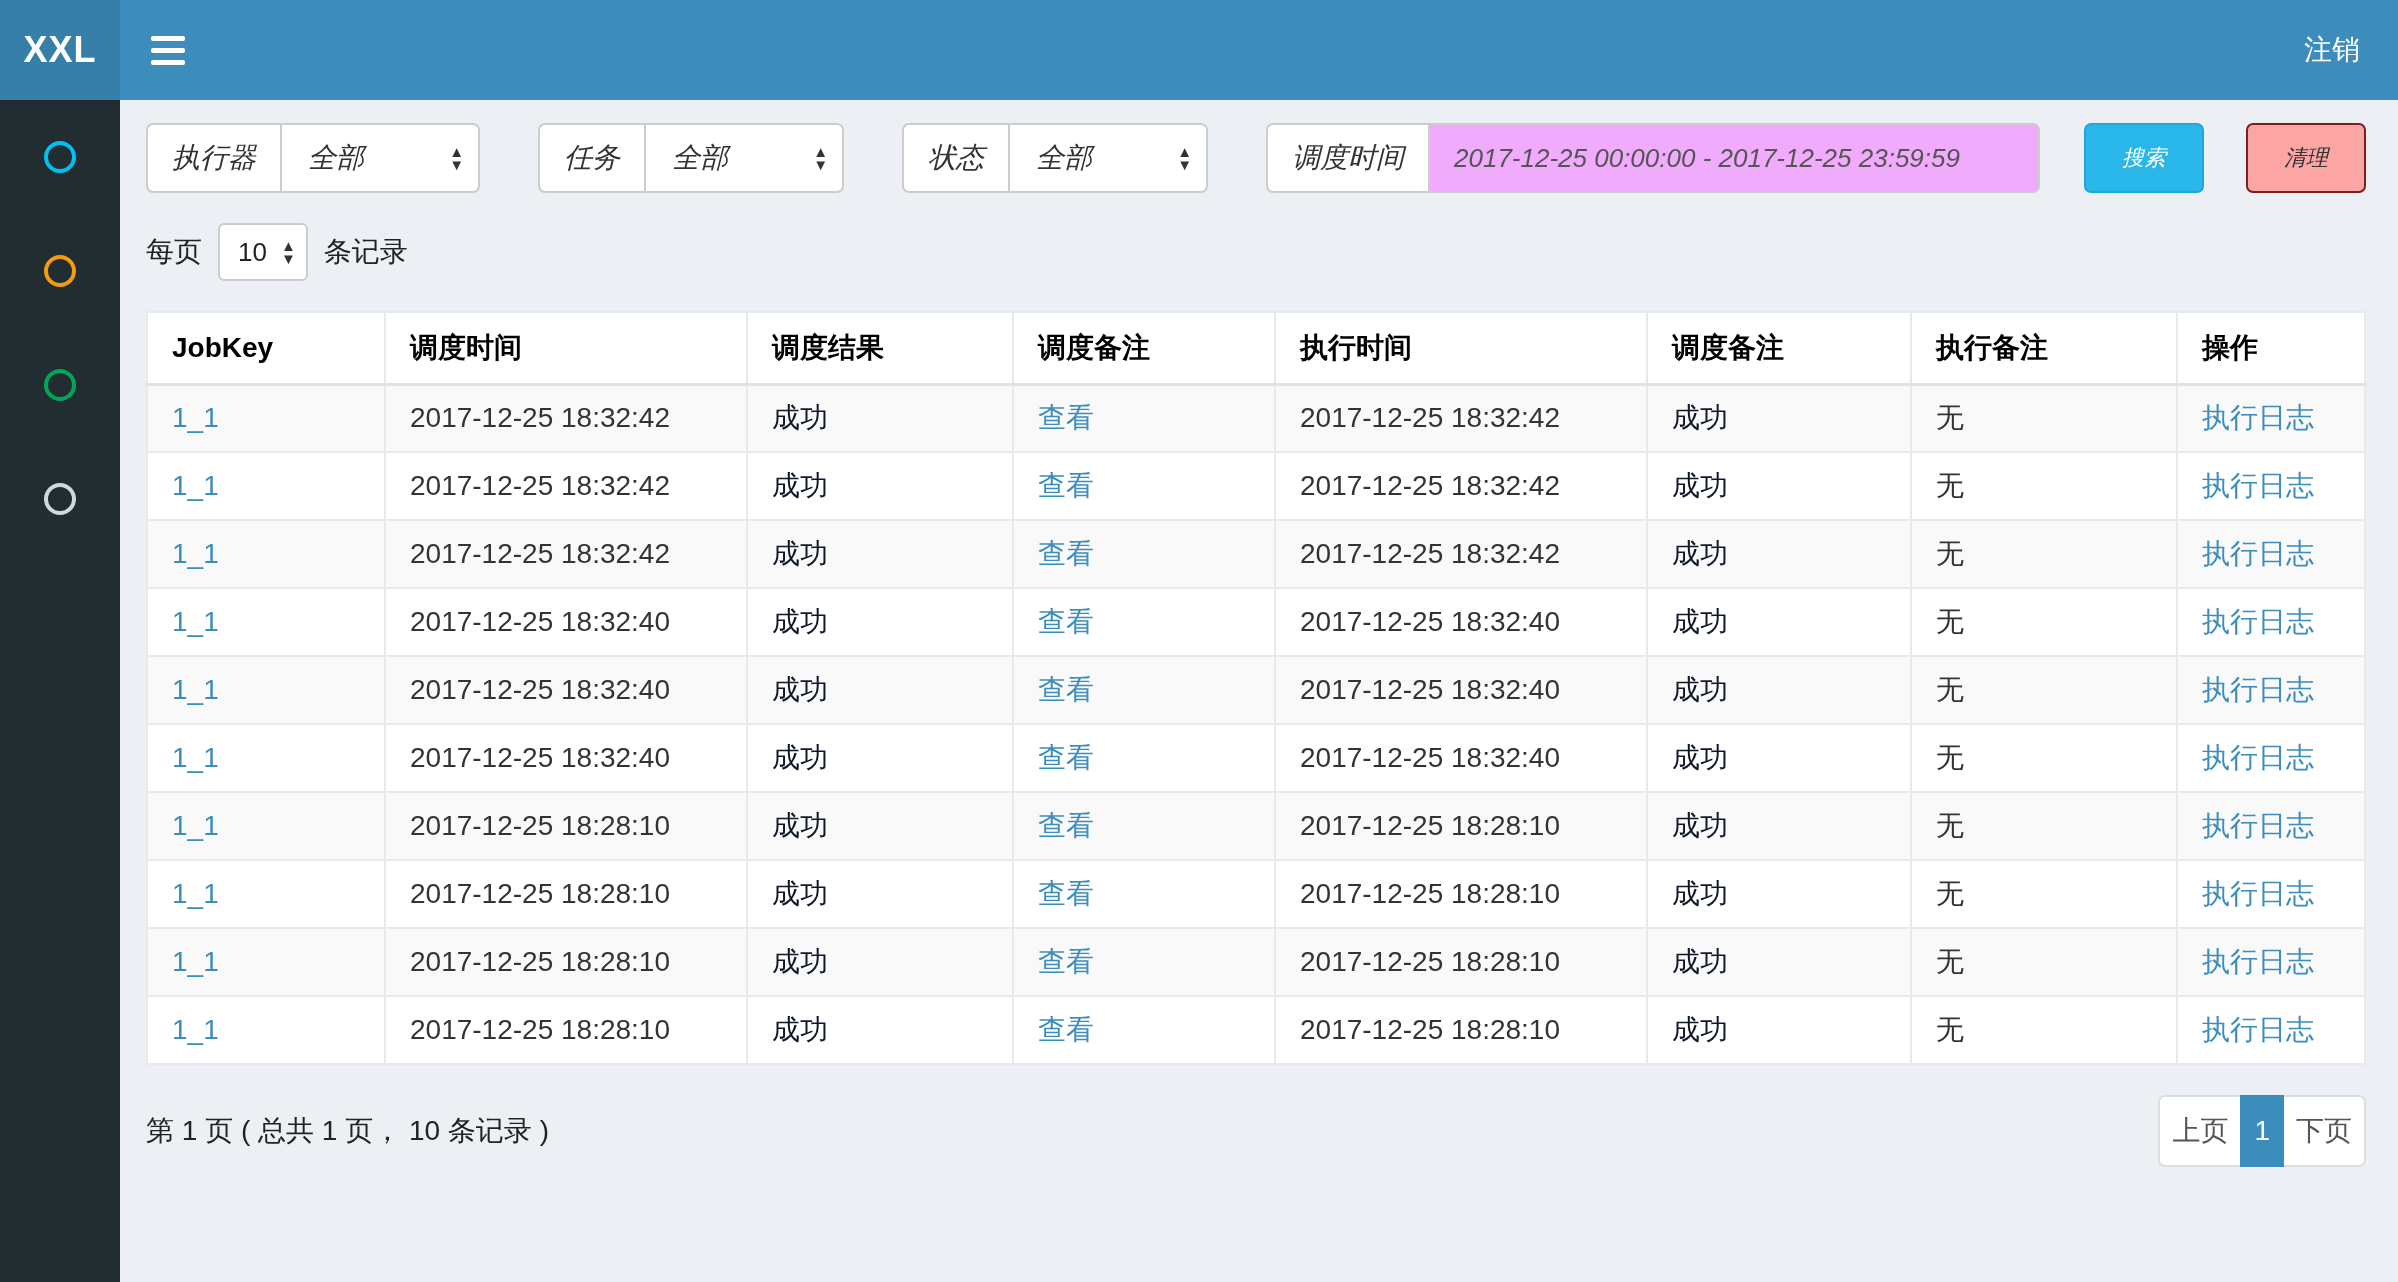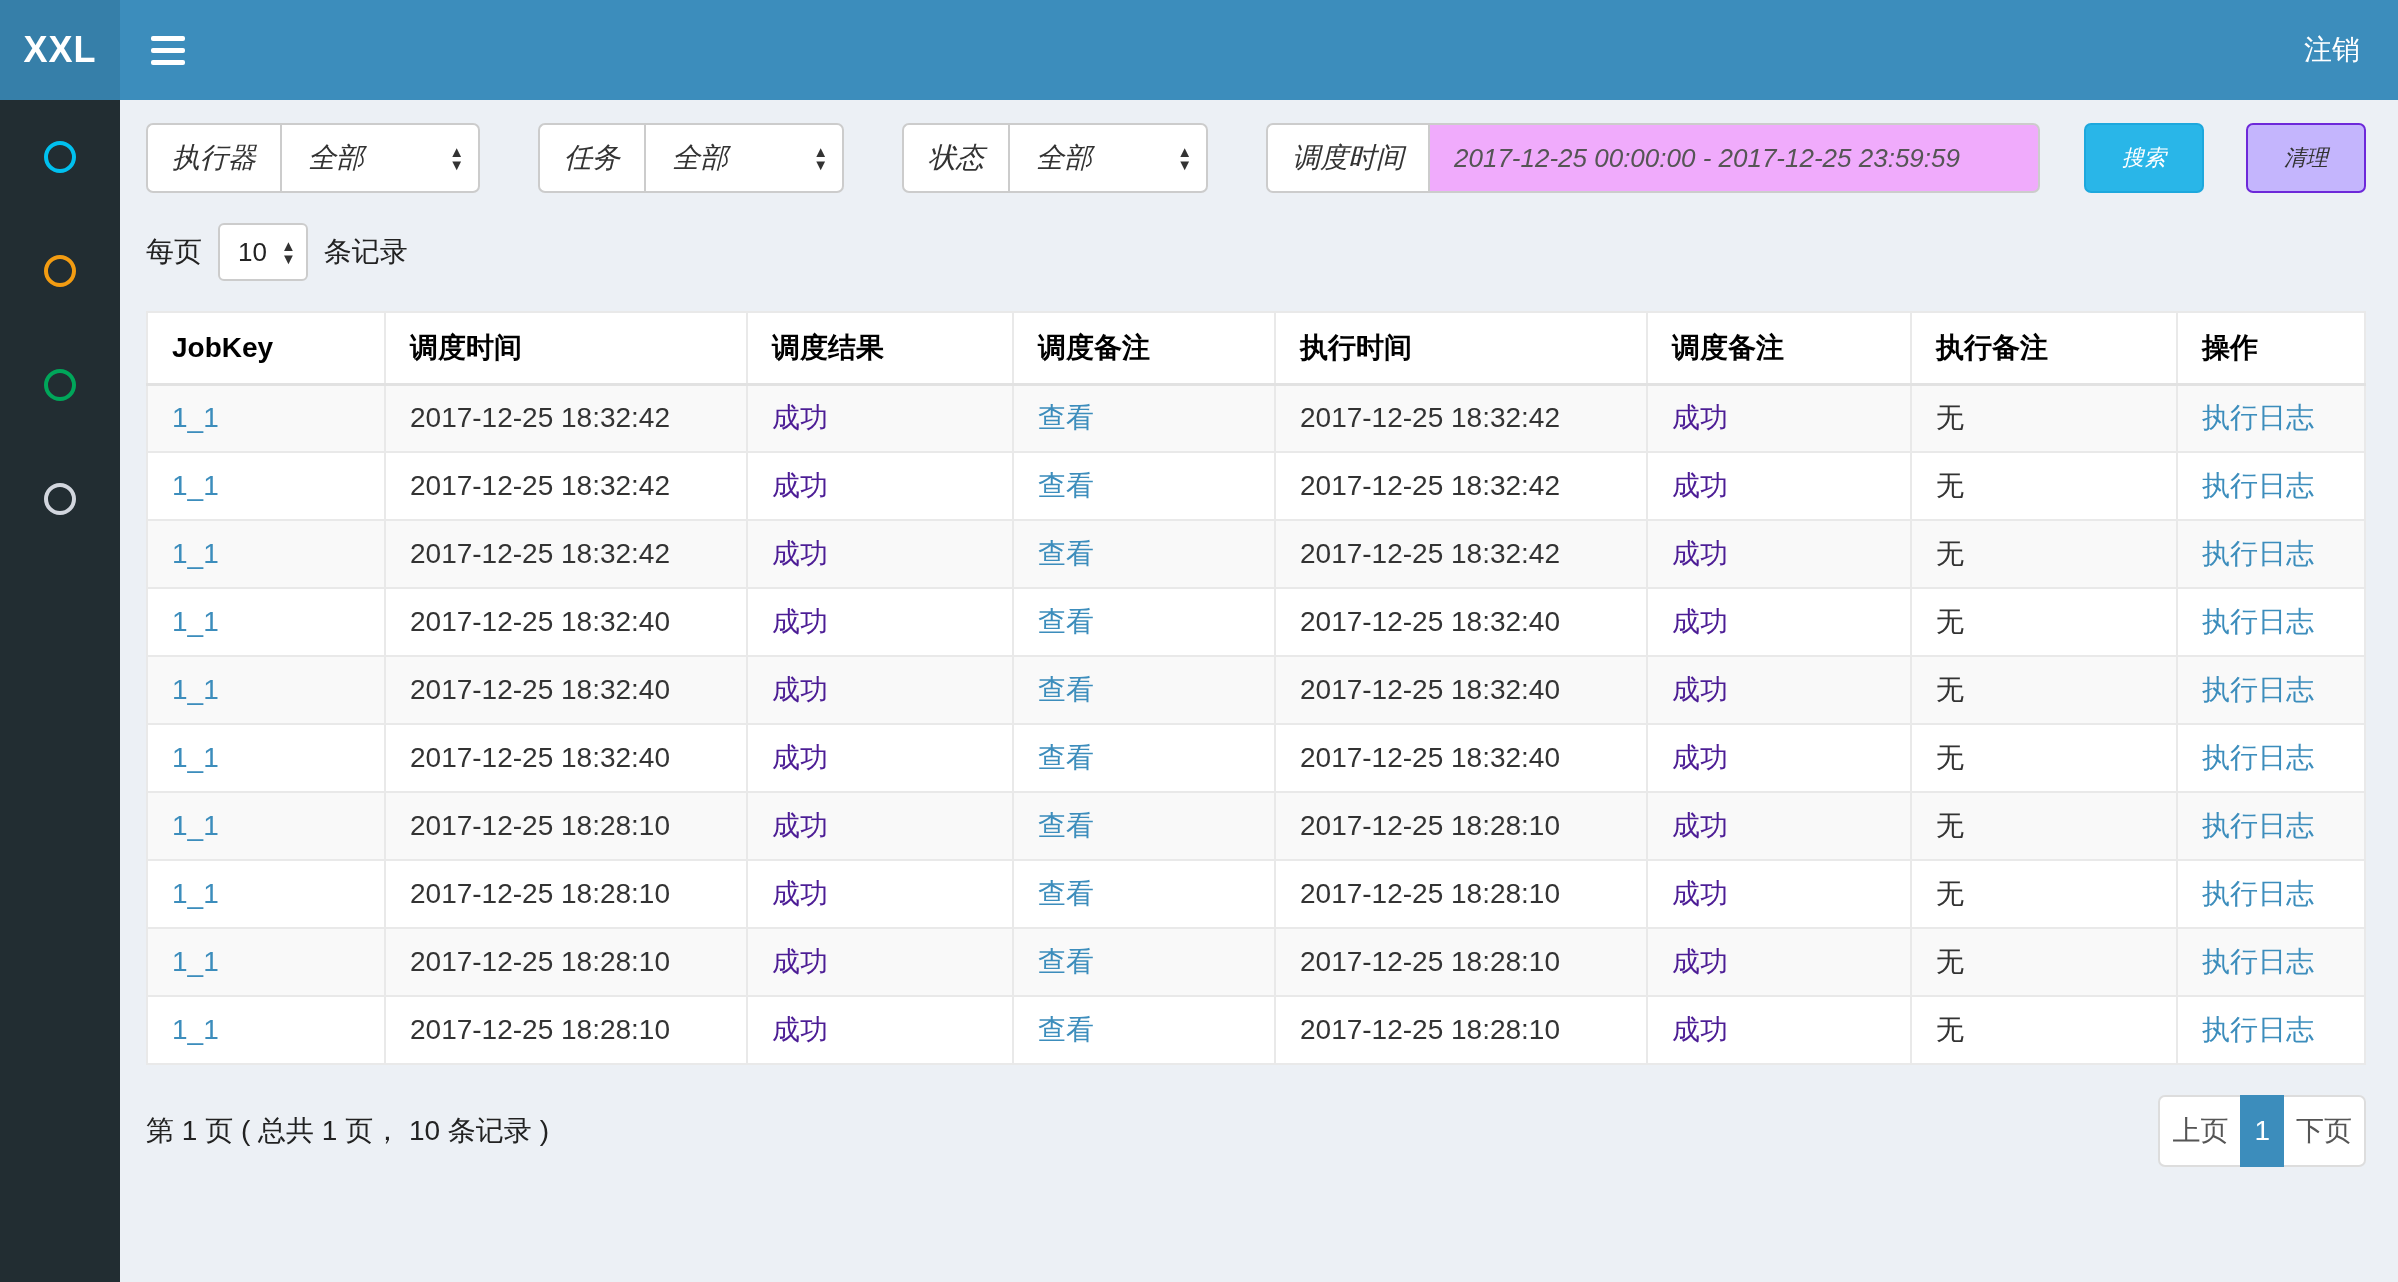--- a/index.html
+++ b/index.html
@@ -34,41 +34,41 @@
            display:flex; align-items:center; font-size:28px; color:#333; border-radius:7px 0 0 7px; white-space:nowrap; }
   .select-box { border:2px solid #ccc; background:#fff; height:70px; display:flex; align-items:center;
                 justify-content:space-between; padding:0 14px 0 26px; font-size:28px; min-width:200px;
                 border-radius:0 7px 7px 0; cursor:pointer; color:#333; }
   .arrows { display:flex; flex-direction:column; line-height:0.9; font-size:15px; color:#333; margin-left:26px; }
   .date-input { background:#f0abfc; border:2px solid #ccc; height:70px; width:612px; font-size:26px; color:#555;
                 padding:0 24px; display:flex; align-items:center; border-radius:0 7px 7px 0; white-space:nowrap; }
   .filter-actions { margin-left:auto; display:flex; }
   .btn { height:70px; padding:8px 36px; font-size:22px; border-radius:7px; display:flex; align-items:center; cursor:pointer; }
   .btn-search { background:#29b6e8; border:2px solid #1da8dd; color:#fff; }
-  .btn-clear { background:#c4b5fd; border:2px solid #6d28d9; color:#333; margin-left:42px; }
+  .btn-clear { background:#fca5a5; border:2px solid #7f1d1d; color:#333; margin-left:42px; }
   
   .page-size-row { display:flex; align-items:center; margin-bottom:30px; font-size:28px; color:#222; }
   .small-select { border:2px solid #ccc; background:#fff; height:58px; display:flex; align-items:center;
                   padding:0 10px 0 18px; font-size:26px; margin:0 16px; border-radius:6px; cursor:pointer; }
   .small-select .arrows { margin-left:14px; }
   
   .log-table { width:100%; border-collapse:collapse; background:#fff; table-layout:fixed; }
   .log-table th, .log-table td { border:2px solid #e9e9e9; padding:0 24px; height:68px; font-size:28px;
                                  text-align:left; vertical-align:middle; overflow:hidden; white-space:nowrap; }
   .log-table th { font-weight:bold; color:#000; height:72px; border-bottom:3px solid #e2e2e2; background:#fff; }
   .log-table tbody tr:nth-child(odd)  { background:#f9f9f9; }
   .log-table tbody tr:nth-child(even) { background:#fff; }
   .log-table th:nth-child(1), .log-table td:nth-child(1) { width:238px; }
   .log-table th:nth-child(2), .log-table td:nth-child(2) { width:362px; }
   .log-table th:nth-child(3), .log-table td:nth-child(3) { width:266px; }
   .log-table th:nth-child(4), .log-table td:nth-child(4) { width:262px; }
   .log-table th:nth-child(5), .log-table td:nth-child(5) { width:372px; }
   .log-table th:nth-child(6), .log-table td:nth-child(6) { width:264px; }
   .log-table th:nth-child(7), .log-table td:nth-child(7) { width:266px; }
-  .success { color:#4c1d95; }
+  .success { color:#0f172a; }
   a.tlink { color:#3c8dbc; text-decoration:none; cursor:pointer; }
   
   .table-footer { display:flex; align-items:center; justify-content:space-between; margin-top:30px; font-size:28px; color:#222; }
   .pagination { display:flex; }
   .page-btn { border:2px solid #ddd; background:#fff; padding:0 12px; height:72px; display:flex; align-items:center;
               font-size:28px; color:#555; cursor:pointer; }
   .page-btn:first-child { border-radius:7px 0 0 7px; }
   .page-btn:last-child  { border-radius:0 7px 7px 0; }
   .page-btn + .page-btn { margin-left:-2px; }
   .page-btn.active { background:#3c8dbc; border-color:#3c8dbc; color:#fff; z-index:2; }

